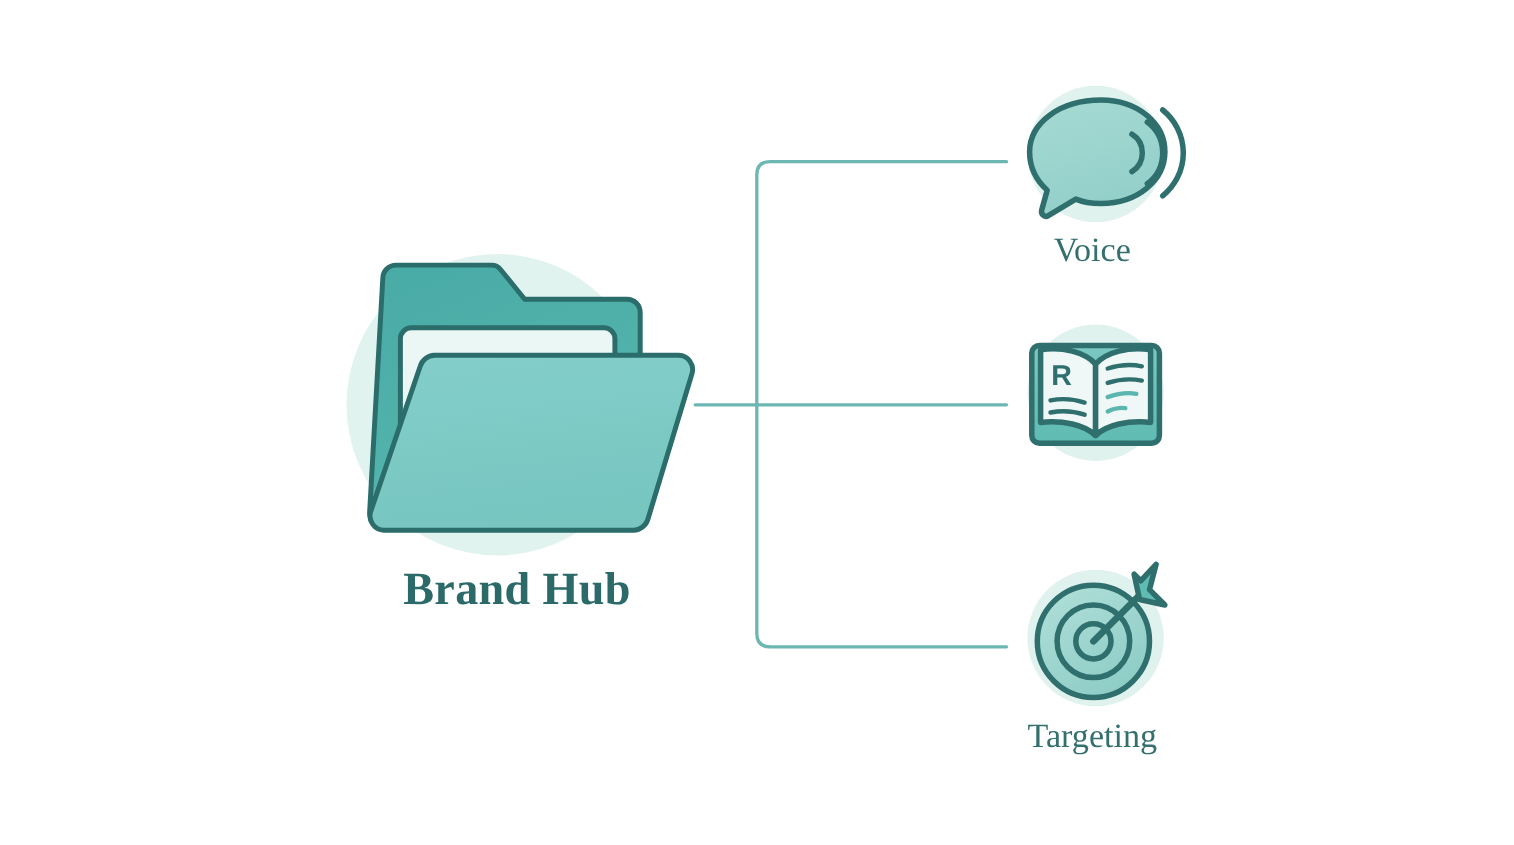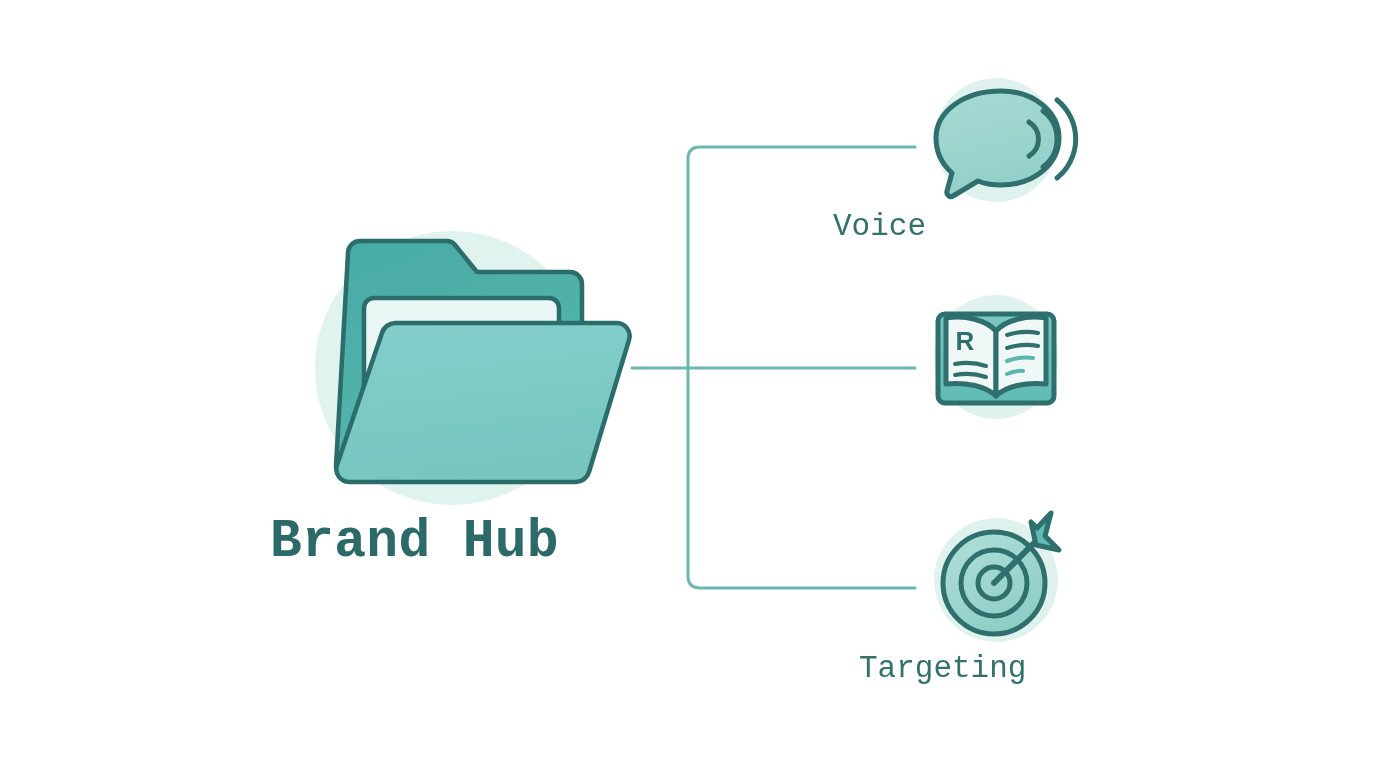--- a/index.html
+++ b/index.html
@@ -19,43 +19,44 @@
     inset: 0;
     width: 1376px;
     height: 768px;
   }
   .stage {
     position: absolute;
     inset: 0;
   }
   .node-label {
     position: absolute;
+    text-align: center;
     color: #2f6b68;
-    font-family: Liberation Mono, monospace;
+    font-family: Liberation Serif, serif;
     white-space: nowrap;
     user-select: none;
   }
   .hub-label {
-    font-size: 53px;
+    font-size: 42px;
     font-weight: bold;
     letter-spacing: 0.3px;
     color: #2c6a69;
     left: 270px;
     top: 512px;
     width: 400px;
   }
   .leaf-label {
     font-size: 31px;
     font-weight: normal;
     color: #34706d;
     width: 320px;
   }
   .leaf-label.voice  { left: 833px; top: 209px; }
   .leaf-label.guide  { left: 833px; top: 424px; }
-  .leaf-label.target { left: 859px; top: 651px; }
+  .leaf-label.target { left: 833px; top: 651px; }
 </style>
 </head>
 <body>
 
 <svg id="canvas" viewBox="0 0 1376 768" xmlns="http://www.w3.org/2000/svg">
 
   <defs>
     <linearGradient id="gradBack" x1="0" y1="0" x2="0.4" y2="1">
       <stop offset="0%" stop-color="#49aba6"></stop>
       <stop offset="100%" stop-color="#56b5ae"></stop>

